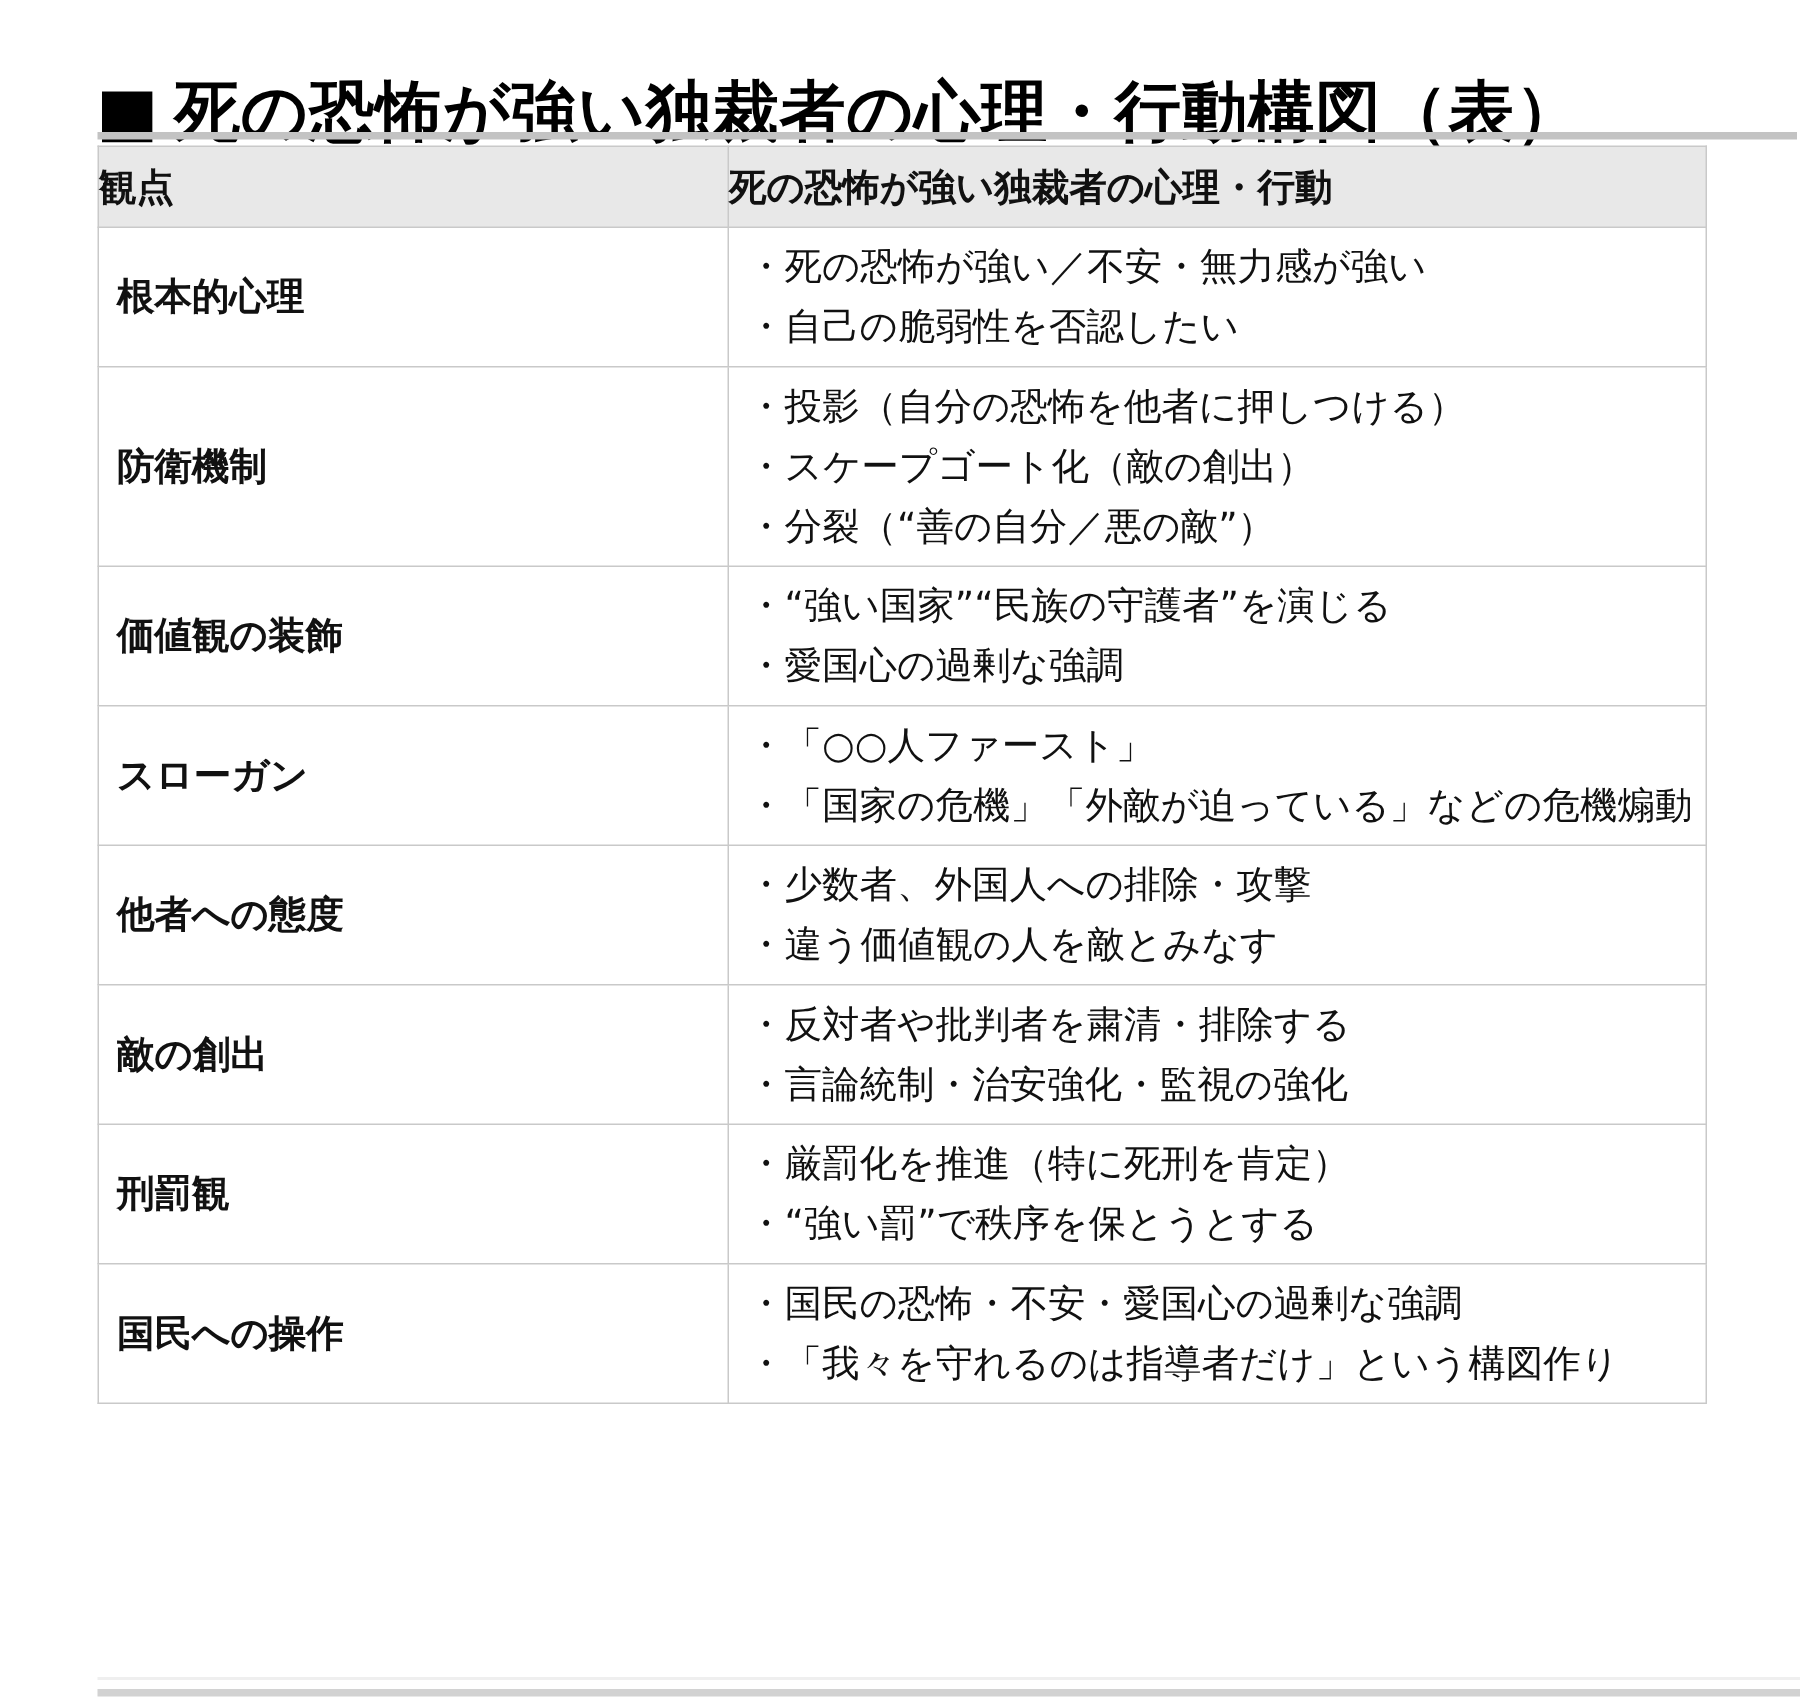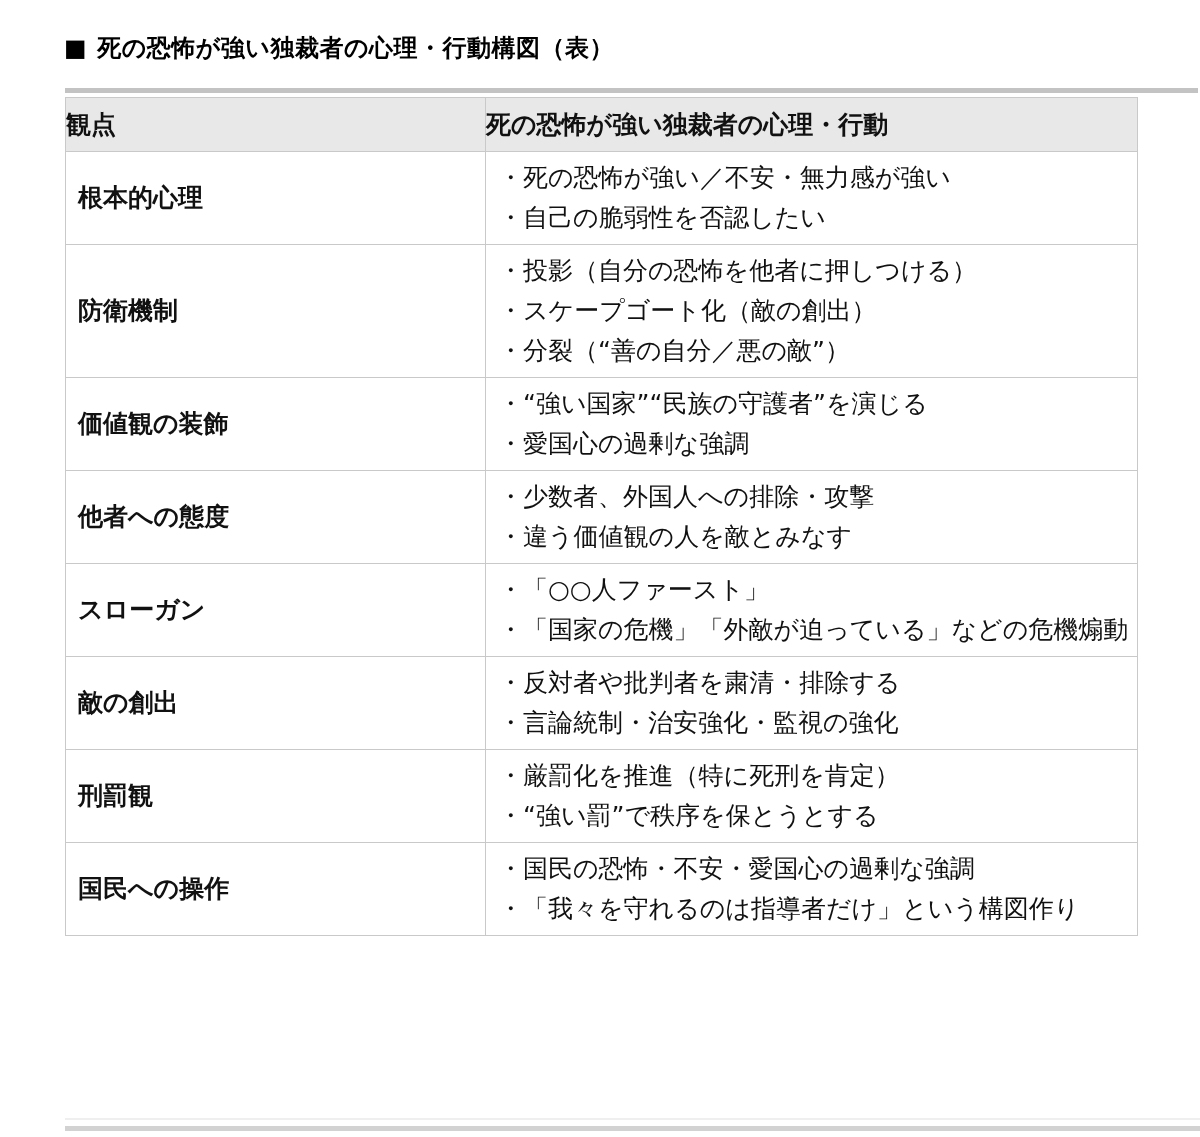--- a/index.html
+++ b/index.html
@@ -13,21 +13,21 @@
   }
   *{box-sizing:border-box;}
   html,body{margin:0;padding:0;background:#ffffff;}
   body{
     width:1200px;height:1137px;position:relative;overflow:hidden;
     font-family:"DejaVu Sans","Liberation Sans",sans-serif;
     color:var(--text);
   }
   .title{
     position:absolute;left:64px;top:16px;
-    font-size:24px;font-weight:700;color:var(--title_color);
+    font-size:44px;font-weight:700;color:var(--title_color);
     letter-spacing:0.5px;white-space:nowrap;
   }
   .title .marker{margin-right:10px;}
   .top-bar{
     position:absolute;left:65px;top:88px;width:1133px;height:5px;
     background:var(--bar_top);
   }
   table.main{
     position:absolute;left:65px;top:97px;width:1072px;
     border-collapse:collapse;table-layout:fixed;
@@ -98,31 +98,31 @@
       </td>
     </tr>
     <tr>
       <td class="vp">価値観の装飾</td>
       <td class="it">
         <div class="line">・“強い国家”“民族の守護者”を演じる</div>
         <div class="line">・愛国心の過剰な強調</div>
       </td>
     </tr>
     <tr>
+      <td class="vp">スローガン</td>
+      <td class="it">
+        <div class="line">・「○○人ファースト」</div>
+        <div class="line">・「国家の危機」「外敵が迫っている」などの危機煽動</div>
+      </td>
+    </tr>
+    <tr>
       <td class="vp">他者への態度</td>
       <td class="it">
         <div class="line">・少数者、外国人への排除・攻撃</div>
         <div class="line">・違う価値観の人を敵とみなす</div>
-      </td>
-    </tr>
-    <tr>
-      <td class="vp">スローガン</td>
-      <td class="it">
-        <div class="line">・「○○人ファースト」</div>
-        <div class="line">・「国家の危機」「外敵が迫っている」などの危機煽動</div>
       </td>
     </tr>
     <tr>
       <td class="vp">敵の創出</td>
       <td class="it">
         <div class="line">・反対者や批判者を粛清・排除する</div>
         <div class="line">・言論統制・治安強化・監視の強化</div>
       </td>
     </tr>
     <tr>

